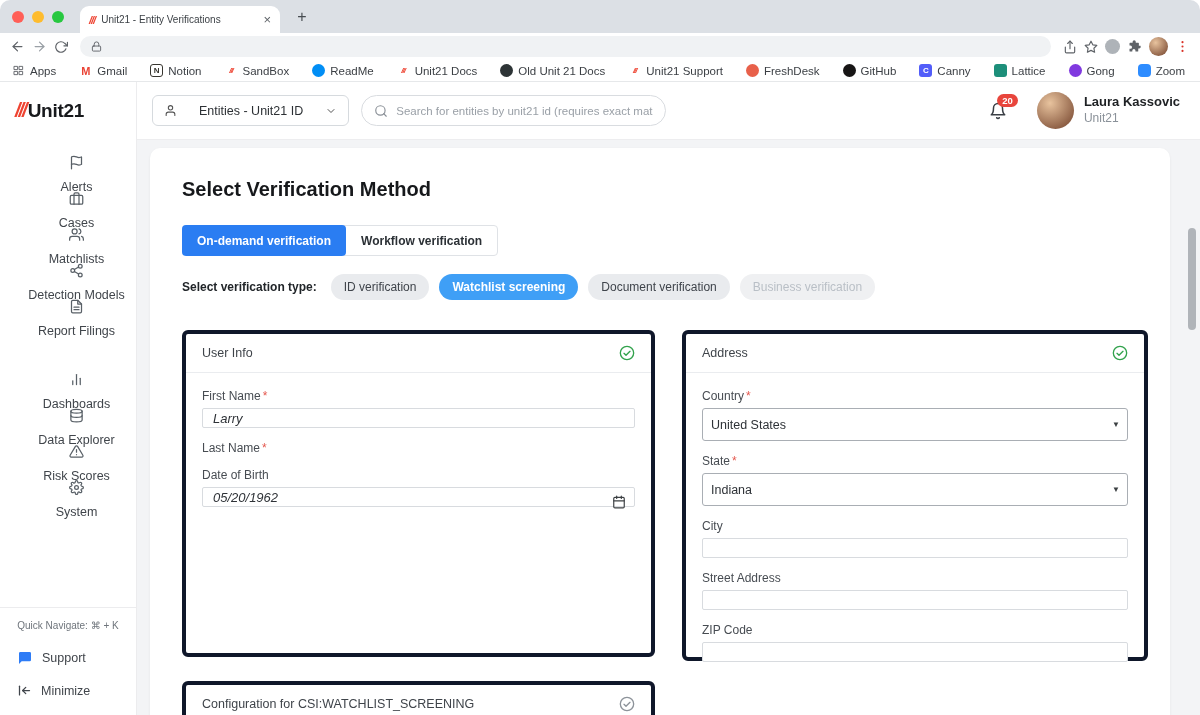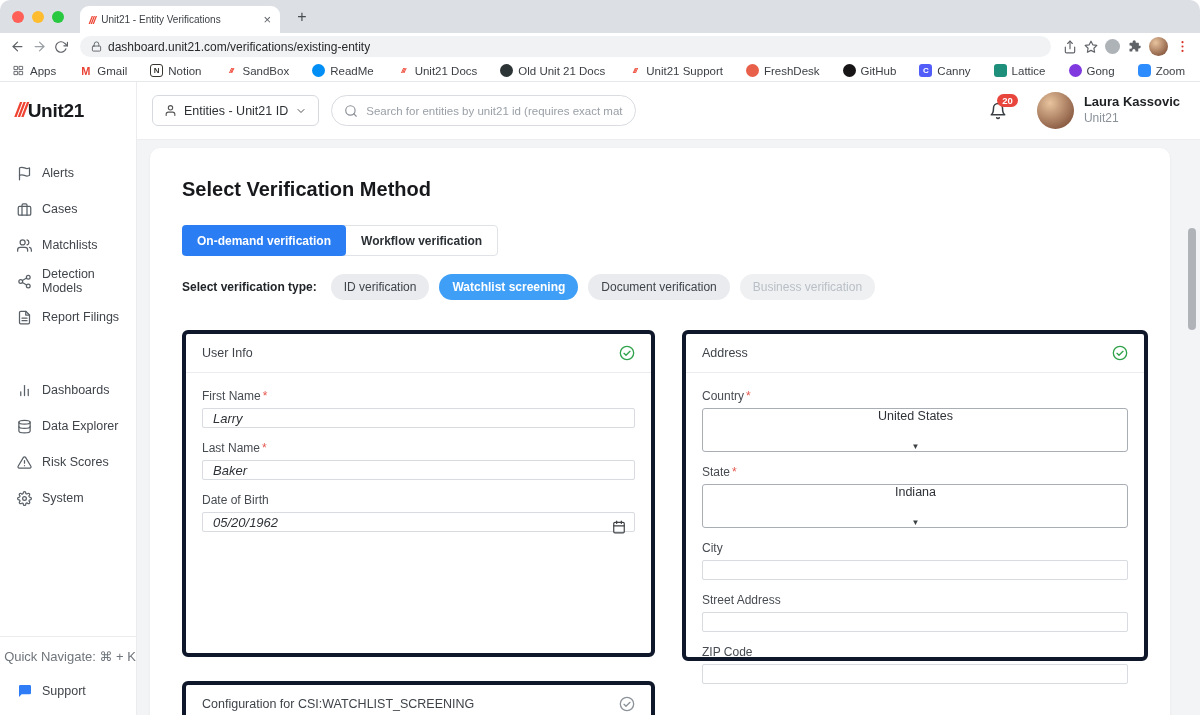--- a/index.html
+++ b/index.html
@@ -45,33 +45,33 @@
   .bm-spacer { flex:1; }
   .bm-sep { width:1px; height:14px; background:#d0d3d6; }
 
   
   .app { flex:1; display:flex; min-height:0; }
   .sidebar { width:137px; background:#fff; border-right:1px solid #ececee; display:flex; flex-direction:column; flex:none; }
   .logo { padding:17px 0 0 15px; display:flex; align-items:baseline; }
   .logo-slashes { color:#ee4331; font-weight:800; font-style:italic; font-size:20px; letter-spacing:-2px; margin-right:2px; }
   .logo-text { font-size:19px; font-weight:700; color:#17191c; letter-spacing:-.3px; }
   .nav { margin-top:33px; }
-  .nav-item { height:36px; display:flex; align-items:center; gap:10px; padding-left:14px; font-size:12.5px; color:#40454b; border-left:3px solid transparent; cursor:default; }
+  .nav-item { height:36px; display:flex; align-items:center; gap:10px; padding-left:14px; font-size:12.5px; color:#40454b; border-left:3px solid transparent; cursor:default;flex-direction:column; }
   .nav-item svg { color:#596067; }
   .nav-item.active { color:#ee4331; background:#fff4f2; border-left-color:#ee4331; font-weight:600; }
   .nav-item.active svg { color:#ee4331; }
   .nav-gap { height:37px; }
   .side-bottom { margin-top:auto; padding-bottom:8px; }
   .side-divider { height:1px; background:#ececee; margin-bottom:9px; }
-  .quicknav { font-size:13px; color:#6f757c; text-align:right; padding:3px 0 10px; }
+  .quicknav { font-size:10px; color:#6f757c; text-align:center; padding:3px 0 10px; }
   .side-action { height:33px; display:flex; align-items:center; gap:9px; padding-left:17px; font-size:12.5px; color:#40454b; }
 
   .main-col { flex:1; display:flex; flex-direction:column; min-width:0; }
   .appheader { height:58px; background:#fff; border-bottom:1px solid #ededef; display:flex; align-items:center; padding:0 20px 0 15px; flex:none; }
-  .entity-dd { height:31px; border:1px solid #d6dade; border-radius:6px; display:flex; align-items:center; gap:7px; padding:0 11px; font-size:12.5px; color:#2c3034; font-weight:500; background:#fff; }
+  .entity-dd { height:31px; border:1px solid #d6dade; border-radius:6px; display:flex; align-items:center; gap:22px; padding:0 11px; font-size:12.5px; color:#2c3034; font-weight:500; background:#fff; }
   .searchbox { width:305px; height:31px; border:1px solid #d9dce0; border-radius:16px; display:flex; align-items:center; gap:8px; padding:0 12px; margin-left:12px; background:#fff; }
   .searchbox input { border:none; outline:none; flex:1; font-size:11.5px; color:#2e3237; font-family:inherit; background:transparent; }
   .searchbox input::placeholder { color:#9aa0a7; }
   .hdr-spacer { flex:1; }
   .bell-wrap { position:relative; color:#3a3f45; margin-right:8px; }
   .bell-badge { position:absolute; top:-8px; right:-11px; background:#e8453c; color:#fff; font-size:9.5px; font-weight:700; border-radius:9px; padding:2px 5px; line-height:1; }
   .hdr-avatar { width:37px; height:37px; border-radius:50%; margin-left:22px; background:radial-gradient(circle at 35% 30%, #e8c39e, #8d5f45 75%); flex:none; }
   .user-block { margin-left:10px; line-height:1.3; }
   .user-name { font-size:13px; font-weight:700; color:#1e2124; }
   .user-org { font-size:12px; color:#8a9199; }
@@ -100,21 +100,21 @@
   .panel-h { height:39px; display:flex; align-items:center; justify-content:space-between; padding:0 16px; border-bottom:1px solid #eaecef; }
   .ph-title { font-size:12.5px; color:#3f444a; }
   .panel-b { padding:16px; }
   .field { margin-bottom:13px; }
   .flabel { font-size:12px; color:#474c52; margin-bottom:5px; }
   .req { color:#e4584e; margin-left:2px; }
   .tinput { width:100%; height:20px; border:1px solid #d8dbdf; border-radius:2px; padding:0 10px; font-size:13px; color:#2e3237; font-family:inherit; background:#fff; outline:none;font-style:italic; }
   .datewrap { position:relative; }
   .datewrap .tinput { padding-right:48px; }
   .cal-icon { position:absolute; right:9px; top:8px; color:#3c4043; }
-  .selectbox { height:44px; border:1px solid #a9aeb4; border-radius:3px; display:flex; align-items:center; justify-content:space-between; padding:0 7px 0 8px; font-size:12.5px; color:#2e3237; background:#fff;flex-direction:column; }
+  .selectbox { height:33px; border:1px solid #a9aeb4; border-radius:3px; display:flex; align-items:center; justify-content:space-between; padding:0 7px 0 8px; font-size:12.5px; color:#2e3237; background:#fff; }
   .selarrow { font-size:8px; color:#3c4043; }
 
   .scroll-thumb { position:absolute; right:4px; top:88px; width:8px; height:102px; background:#b0b4b9; border-radius:4px; }
 
   svg.i { stroke:currentColor; fill:none; stroke-width:2; stroke-linecap:round; stroke-linejoin:round; display:block; flex:none; }
   svg.i.fill { fill:currentColor; stroke:none; }
 </style>
 </head>
 <body>
 
@@ -153,21 +153,20 @@
           <path d="M20.49 15a9 9 0 1 1-2.12-9.36L23 10"></path>
         </svg>
       </span>
     <div class="omnibox">
       <span class="tbi">
           <svg class="i" width="11" height="11" viewBox="0 0 24 24">
             <rect x="3" y="11" width="18" height="11" rx="2"></rect>
             <path d="M7 11V7a5 5 0 0 1 10 0v4"></path>
           </svg>
         </span>
-      <span class="omni-url">dashboard.unit21.com/verifications/existing-entity</span>
     </div>
     <span class="tbi">
         <svg class="i" width="14" height="14" viewBox="0 0 24 24">
           <path d="M4 12v8a2 2 0 0 0 2 2h12a2 2 0 0 0 2-2v-8"></path>
           <polyline points="16 6 12 2 8 6"></polyline>
           <line x1="12" y1="2" x2="12" y2="15"></line>
         </svg>
       </span>
     <span class="tbi">
         <svg class="i" width="14" height="14" viewBox="0 0 24 24">
@@ -372,20 +371,30 @@
       <div class="side-bottom">
         <div class="side-divider"></div>
         <div class="quicknav">Quick Navigate: ⌘ + K</div>
         <div class="side-action">
           <span>
               <svg class="i fill" width="16" height="16" viewBox="0 0 24 24" style="color:#2e7cf6">
                 <path d="M21 15a2 2 0 0 1-2 2H7l-4 4V5a2 2 0 0 1 2-2h14a2 2 0 0 1 2 2z"></path>
               </svg>
             </span>
           <span>Support</span>
+        </div>
+        <div class="side-action">
+          <span>
+              <svg class="i" width="15" height="15" viewBox="0 0 24 24">
+                <line x1="4" y1="5" x2="4" y2="19"></line>
+                <polyline points="14 17 9 12 14 7"></polyline>
+                <line x1="20" y1="12" x2="9" y2="12"></line>
+              </svg>
+            </span>
+          <span>Minimize</span>
         </div>
       </div>
     </div>
 
     <div class="main-col">
 
       <div class="appheader">
         <div class="entity-dd">
           <span style="color:#555">
               <svg class="i" width="13" height="13" viewBox="0 0 24 24">
@@ -453,21 +462,20 @@
                     </svg>
                   </span>
               </div>
               <div class="panel-b">
                 <div class="field">
                   <div class="flabel"><span>First Name</span><span class="req">*</span></div>
                   <input class="tinput" value="Larry" style="">
                 </div>
                 <div class="field">
                   <div class="flabel"><span>Last Name</span><span class="req">*</span></div>
-                  <input class="tinput" value="Baker" style="">
                 </div>
                 <div class="field">
                   <div class="flabel"><span>Date of Birth</span></div>
                   <div class="datewrap">
                     <input class="tinput" value="05/20/1962" style="">
                     <span class="cal-icon">
                         <svg class="i" width="14" height="14" viewBox="0 0 24 24">
                           <rect x="3" y="4" width="18" height="18" rx="2"></rect>
                           <line x1="16" y1="2" x2="16" y2="6"></line>
                           <line x1="8" y1="2" x2="8" y2="6"></line>

